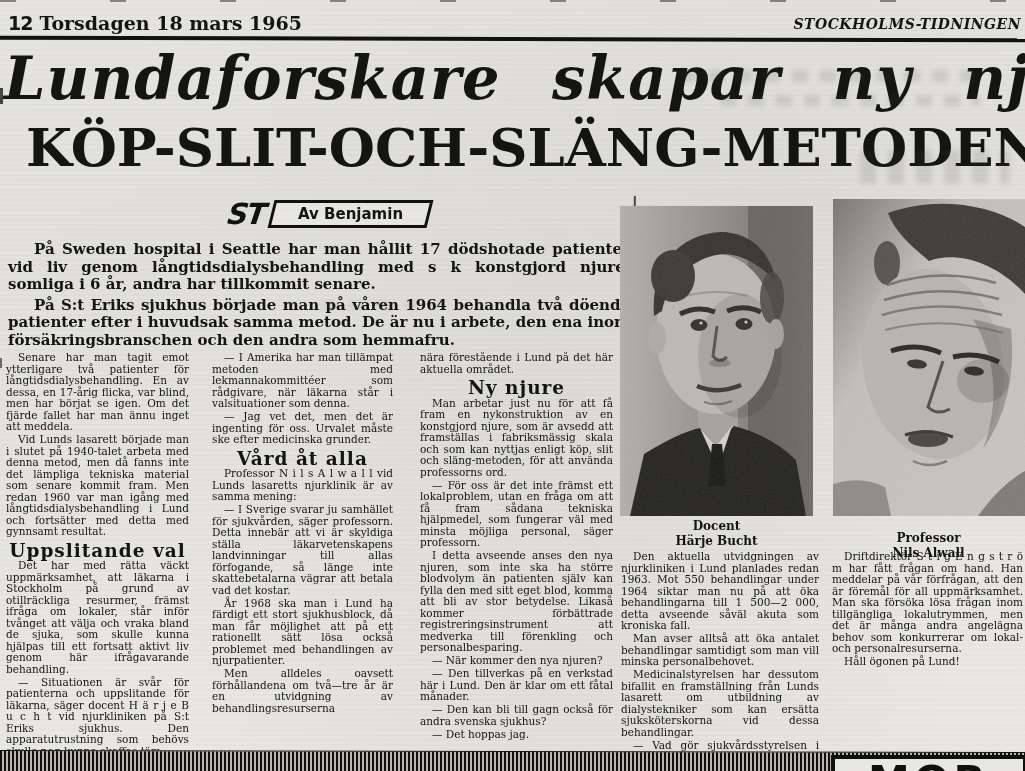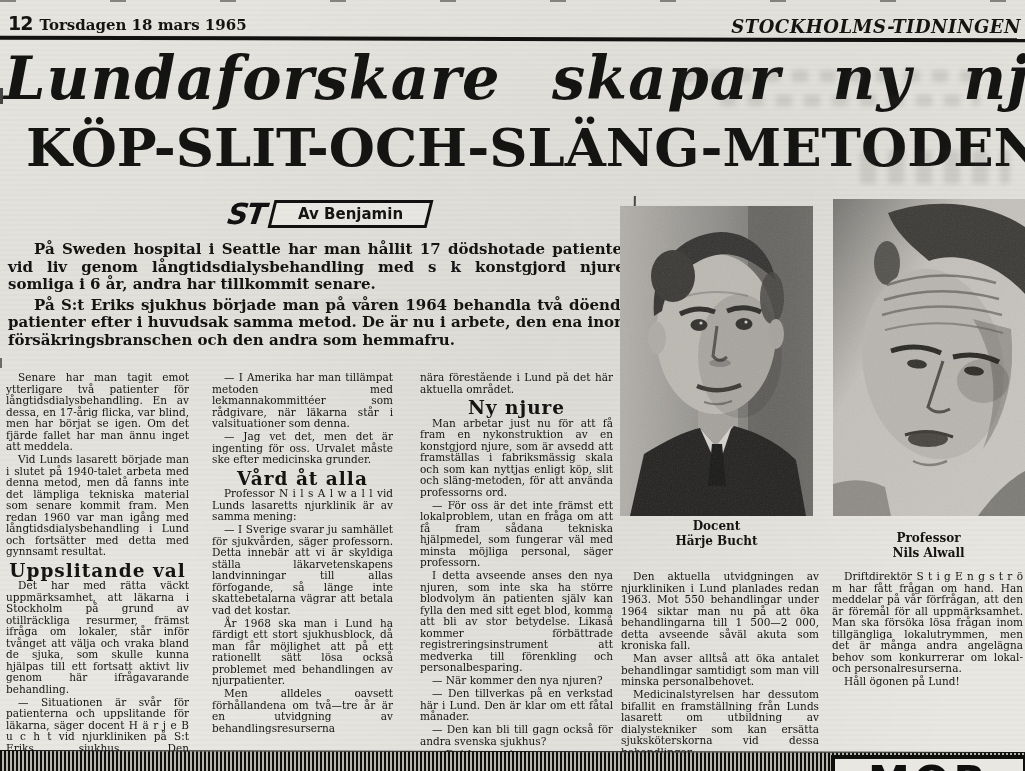--- a/index.html
+++ b/index.html
@@ -8,22 +8,22 @@
     background-color:#e9e7e1;
     background-image:
       radial-gradient(ellipse at 18% 35%, rgba(0,0,0,0.035), transparent 60%),
       radial-gradient(ellipse at 78% 25%, rgba(0,0,0,0.05), transparent 55%),
       radial-gradient(ellipse at 55% 85%, rgba(0,0,0,0.04), transparent 50%),
       repeating-linear-gradient(0deg, rgba(0,0,0,0.014) 0 2px, transparent 2px 5px);}
   .abs{position:absolute;}
   
   .hdr-left{top:12px;left:8px;display:flex;align-items:baseline;gap:7px;}
   .page-num{font-family:"DejaVu Sans","Liberation Sans",sans-serif;font-weight:bold;font-size:19px;letter-spacing:-1px;}
-  .date{font-weight:bold;font-size:15px;}
-  .masthead{top:16px;right:4px;font-weight:bold;font-style:italic;font-size:18px;letter-spacing:0.5px;}
+  .date{font-weight:bold;font-size:19px;}
+  .masthead{top:16px;right:4px;font-weight:bold;font-style:italic;font-size:14px;letter-spacing:0.5px;}
   .toprule{top:37px;left:0;width:1025px;height:4px;background:#121211;transform:rotate(0.15deg);}
   .topedge{top:0;left:0;width:1025px;height:2px;opacity:.45;
     background:repeating-linear-gradient(90deg,#111 0 16px,transparent 16px 110px);}
   
   .kicker{top:44px;left:4px;width:1020px;font-style:italic;font-weight:bold;font-size:59px;
     letter-spacing:1px;word-spacing:30px;white-space:nowrap;}
   .mainhead{top:116px;left:1px;width:1023px;font-weight:bold;font-size:53px;letter-spacing:0px;white-space:nowrap;margin-left:25px;}
   
   .byline{top:199px;left:228px;display:flex;align-items:center;gap:6px;height:30px;}
   .st-logo{font-family:"DejaVu Sans","Liberation Sans",sans-serif;font-weight:bold;font-style:italic;
@@ -37,21 +37,21 @@
   .lead{top:241px;left:8px;width:622px;font-weight:bold;font-size:15px;line-height:17.6px;text-align:justify;}
   .lead p{margin:0 0 3px 0;text-indent:26px;}
   
   .crease{top:196px;left:633px;width:2px;height:166px;background:#242422;opacity:.8;transform:rotate(0.6deg);}
   .speck1{top:88px;left:0;width:3px;height:16px;background:#1c1c1b;opacity:.8;}
   .speck2{top:358px;left:0;width:2px;height:10px;background:#1c1c1b;opacity:.6;}
   
   .ghost{position:absolute;filter:blur(2.5px);opacity:.16;border-radius:3px;
     background:repeating-linear-gradient(90deg,rgba(70,70,70,.8) 0 16px,transparent 16px 28px);}
   
-  .col{position:absolute;text-align:justify;font-size:10.5px;line-height:11.5px;overflow:hidden;margin-top:20px;}
+  .col{position:absolute;text-align:justify;font-size:10.5px;line-height:11.5px;overflow:hidden;}
   .col p{margin:0 0 1.5px 0;text-indent:12px;}
   .col p.cont{text-indent:0;}
   .subhead{font-weight:bold;font-size:18.5px;text-align:center;margin:7px 0 4px 0;letter-spacing:1px;}
   #col1{top:352px;left:6px;width:183px;height:398px;}
   #col2{top:352px;left:212px;width:181px;height:398px;}
   #col3{top:352px;left:420px;width:193px;height:398px;}
   #col4{top:551px;left:621px;width:198px;height:216px;}
   #col5{top:551px;left:832px;width:191px;height:216px;}
   
   .photo{position:absolute;overflow:hidden;background:#8a8884;}

